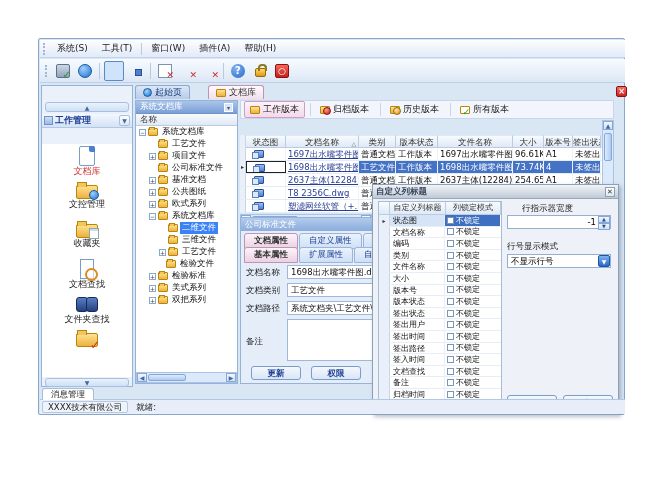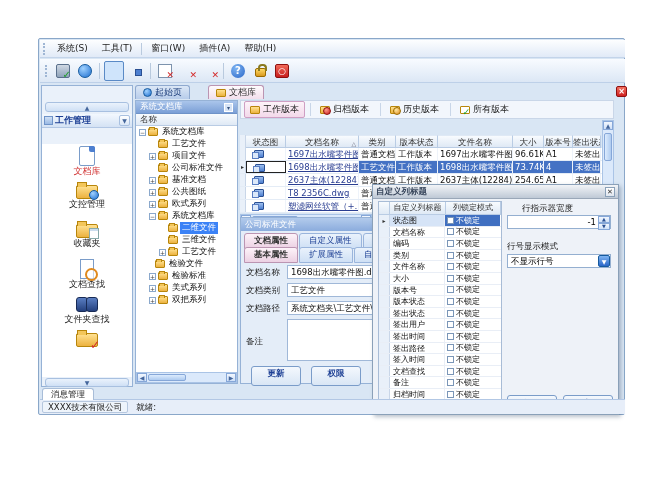--- a/index.html
+++ b/index.html
@@ -110,21 +110,21 @@
   .statico{display:inline-block;width:10px;height:8px;background:linear-gradient(#9fc0ef,#4d7fd0);border:1px solid #2a4f92;border-radius:1px;position:relative;margin:2px 0 0 6px;}
   .statico::after{content:"";position:absolute;left:-3px;bottom:-2px;width:5px;height:5px;background:#dce9fa;border:1px solid #5a7ec2;}
   
   .details{position:absolute;left:0;top:117px;width:374px;height:167px;background:#e4edf8;border:1px solid #96b2d6;}
   .dp-head{height:13px;font-size:8.5px;background:linear-gradient(#b3cbec,#8bacdd);color:#fff;display:flex;align-items:center;padding:0 4px;}
   .ptabs{position:absolute;left:3px;display:flex;}
   .ptab{font-size:8.5px;padding:1px 9px;border:1px solid #9ab5dc;border-radius:3px 3px 0 0;background:linear-gradient(#eaf2fc,#cfe0f5);color:#1c3f94;margin-right:1px;white-space:nowrap;}
   .ptab.active{background:linear-gradient(#fdf3f9,#ecd1e3);border-color:#bb95b2;color:#333;font-weight:bold;}
   .flabel{position:absolute;font-size:8.5px;color:#222;}
   .fbox{position:absolute;background:#fff;border:1px solid #a0b8d8;font-size:8.5px;line-height:12px;padding:0 3px;white-space:nowrap;overflow:hidden;color:#111;}
-  .pbtn{position:absolute;height:20px;background:linear-gradient(#f4f8fd,#d9e6f5);border:1px solid #7a9cc9;border-radius:3px;font-size:8.5px;color:#1c3f94;font-weight:bold;text-align:center;line-height:13px;}
+  .pbtn{position:absolute;height:14px;background:linear-gradient(#f4f8fd,#d9e6f5);border:1px solid #7a9cc9;border-radius:3px;font-size:8.5px;color:#1c3f94;font-weight:bold;text-align:center;line-height:13px;}
   
   .dialog{left:333px;top:145px;width:247px;height:231px;background:#eef2f8;border:1px solid #8aa0b8;box-shadow:2px 2px 4px rgba(60,80,110,.35);}
   .dlg-title{height:14px;background:linear-gradient(#f2f4f7,#bfc9d6);border-bottom:1px solid #9aa7b8;display:flex;align-items:center;padding:0 3px;font-size:8.5px;color:#38465c;font-weight:bold;}
   .dlg-close{margin-left:auto;width:10px;height:10px;background:linear-gradient(#fff,#dfe5ee);border:1px solid #8aa0b8;font-size:7px;line-height:9px;text-align:center;color:#333;}
   .dgrid{position:absolute;left:5px;top:16px;width:124px;height:212px;background:#fff;border:1px solid #a8bcd6;overflow:hidden;}
   .dgh{display:flex;height:13px;}
   .dghc{background:linear-gradient(#f8fbfe,#dfe9f5);border-right:1px solid #b9cce4;border-bottom:1px solid #b9cce4;font-size:8px;line-height:12px;text-align:center;color:#333;flex:none;white-space:nowrap;overflow:hidden;}
   .drow{display:flex;height:11.6px;border-bottom:1px solid #e9eef6;}
   .dind{width:11px;flex:none;background:#e9f0f9;border-right:1px solid #c9d6e8;font-size:6px;line-height:11px;text-align:center;color:#333;}
   .dname{width:55px;flex:none;font-size:8px;line-height:11px;padding-left:3px;white-space:nowrap;overflow:hidden;border-right:1px solid #e9eef6;color:#111;}
@@ -302,21 +302,21 @@
           <div class="trow" style="padding-left: 23px;">
             <span class="expspace"></span>
             <span class="tfolder"></span>
             <span class="tlabel">三维文件</span>
           </div>
           <div class="trow" style="padding-left: 23px;">
             <span class="expbox">+</span>
             <span class="tfolder"></span>
             <span class="tlabel">工艺文件</span>
           </div>
-          <div class="trow" style="padding-left: 10px;">
+          <div class="trow" style="padding-left: 21px;">
             <span class="expspace"></span>
             <span class="tfolder"></span>
             <span class="tlabel">检验文件</span>
           </div>
           <div class="trow" style="padding-left: 13px;">
             <span class="expbox">+</span>
             <span class="tfolder"></span>
             <span class="tlabel">检验标准</span>
           </div>
           <div class="trow" style="padding-left: 13px;">

